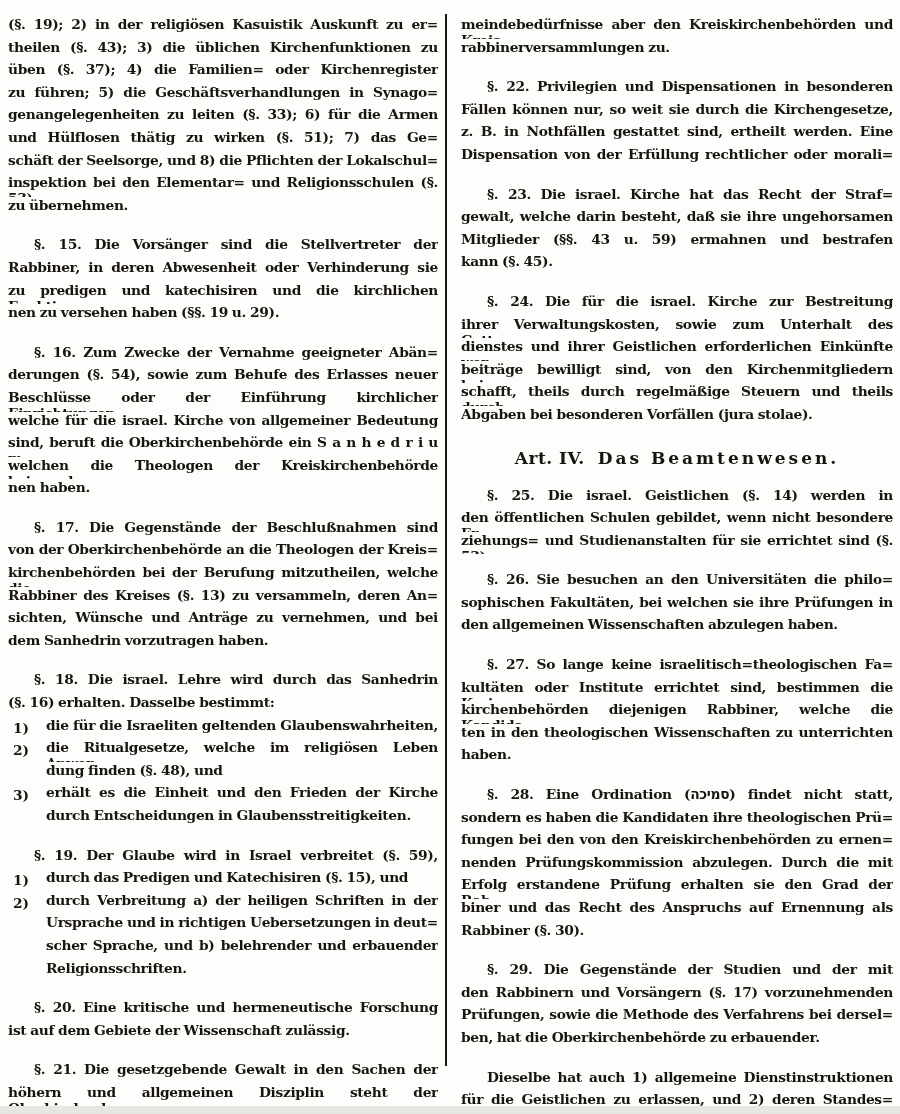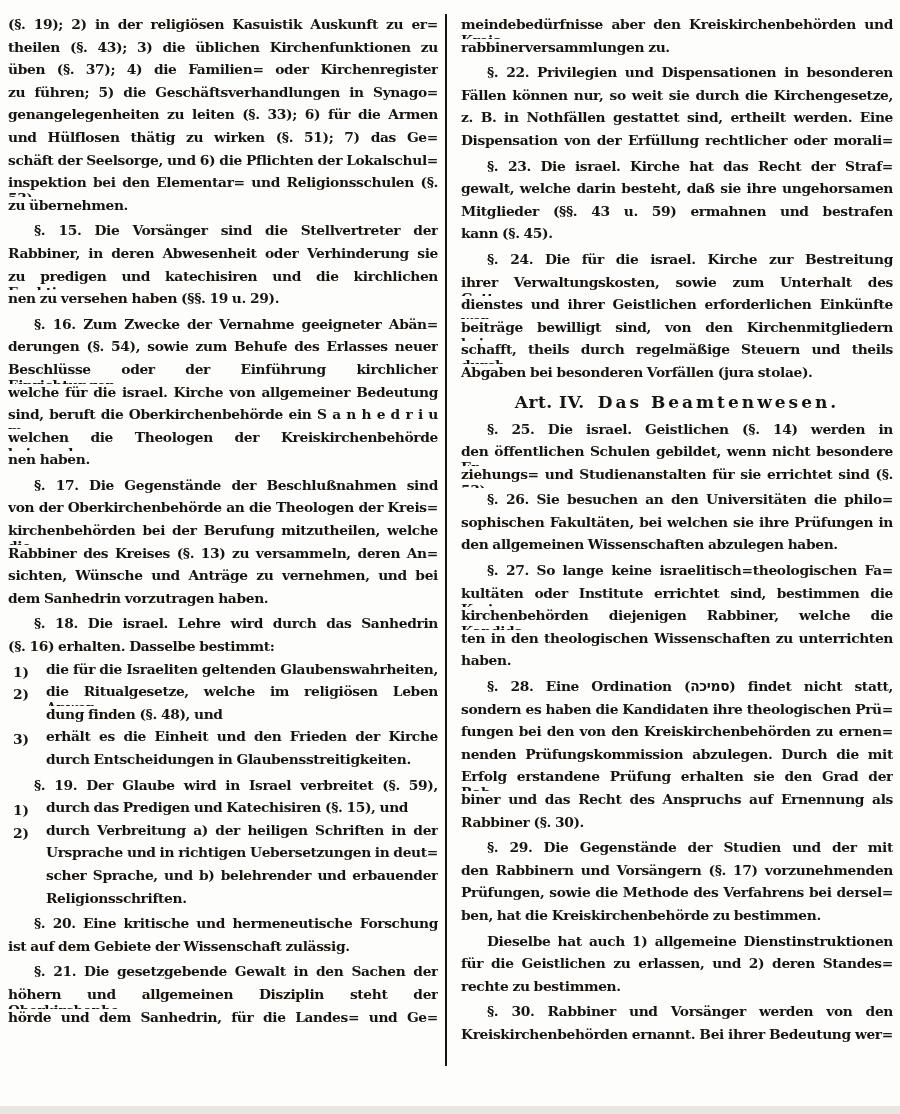--- a/index.html
+++ b/index.html
@@ -25,21 +25,21 @@
     height:22.6px;
     overflow:hidden;
     font-size:13.8px;
     letter-spacing:-0.35px;
     word-spacing:-0.5px;
     text-align:left;
     white-space:normal;
   }
   .line.j{text-align:justify;text-align-last:justify;}
   .line.ind{text-indent:26px;}
-  .col > div + div{margin-top:3px;}
+  .col > div + div{margin-top:17px;}
   .col > .li{margin-top:0;}
   .li{position:relative;padding-left:38px;}
   .li .marker{
     position:absolute;left:5px;top:0;
     font-size:13.8px;line-height:22.6px;
   }
   .heading{
     margin:10px 0 7px;
     height:24px;line-height:24px;
     text-align:center;
@@ -55,21 +55,21 @@
 <div class="page">
   <div class="rule"></div>
   <div class="col col-left">
       <div class="para">
         <div class="line j">(§. 19); 2) in der religiösen Kasuistik Auskunft zu er=</div>
         <div class="line j">theilen (§. 43); 3) die üblichen Kirchenfunktionen zu</div>
         <div class="line j">üben (§. 37); 4) die Familien= oder Kirchenregister</div>
         <div class="line j">zu führen; 5) die Geschäftsverhandlungen in Synago=</div>
         <div class="line j">genangelegenheiten zu leiten (§. 33); 6) für die Armen</div>
         <div class="line j">und Hülflosen thätig zu wirken (§. 51); 7) das Ge=</div>
-        <div class="line j">schäft der Seelsorge, und 6) die Pflichten der Lokalschul=</div>
+        <div class="line j">schäft der Seelsorge, und 8) die Pflichten der Lokalschul=</div>
         <div class="line j">inspektion bei den Elementar= und Religionsschulen (§. 53)</div>
         <div class="line">zu übernehmen.</div>
       </div>
       <div class="para">
         <div class="line j ind">§. 15. Die Vorsänger sind die Stellvertreter der</div>
         <div class="line j">Rabbiner, in deren Abwesenheit oder Verhinderung sie</div>
         <div class="line j">zu predigen und katechisiren und die kirchlichen Funktio=</div>
         <div class="line">nen zu versehen haben (§§. 19 u. 29).</div>
       </div>
       <div class="para">
@@ -180,21 +180,21 @@
         <div class="line j">fungen bei den von den Kreiskirchenbehörden zu ernen=</div>
         <div class="line j">nenden Prüfungskommission abzulegen.  Durch die mit</div>
         <div class="line j">Erfolg erstandene Prüfung erhalten sie den Grad der Rab=</div>
         <div class="line j">biner und das Recht des Anspruchs auf Ernennung als</div>
         <div class="line">Rabbiner (§. 30).</div>
       </div>
       <div class="para">
         <div class="line j ind">§. 29. Die Gegenstände der Studien und der mit</div>
         <div class="line j">den Rabbinern und Vorsängern (§. 17) vorzunehmenden</div>
         <div class="line j">Prüfungen, sowie die Methode des Verfahrens bei dersel=</div>
-        <div class="line">ben, hat die Kreiskirchenbehörde zu bestimmen.</div>
+        <div class="line">ben, hat die Oberkirchenbehörde zu erbauender.</div>
       </div>
       <div class="para">
         <div class="line j ind">Dieselbe hat auch 1) allgemeine Dienstinstruktionen</div>
         <div class="line j">für die Geistlichen zu erlassen,  und 2) deren Standes=</div>
         <div class="line">rechte zu bestimmen.</div>
       </div>
       <div class="para">
         <div class="line j ind">§. 30. Rabbiner und Vorsänger werden von den</div>
         <div class="line j">Kreiskirchenbehörden ernannt.  Bei ihrer Bedeutung wer=</div>
       </div>

